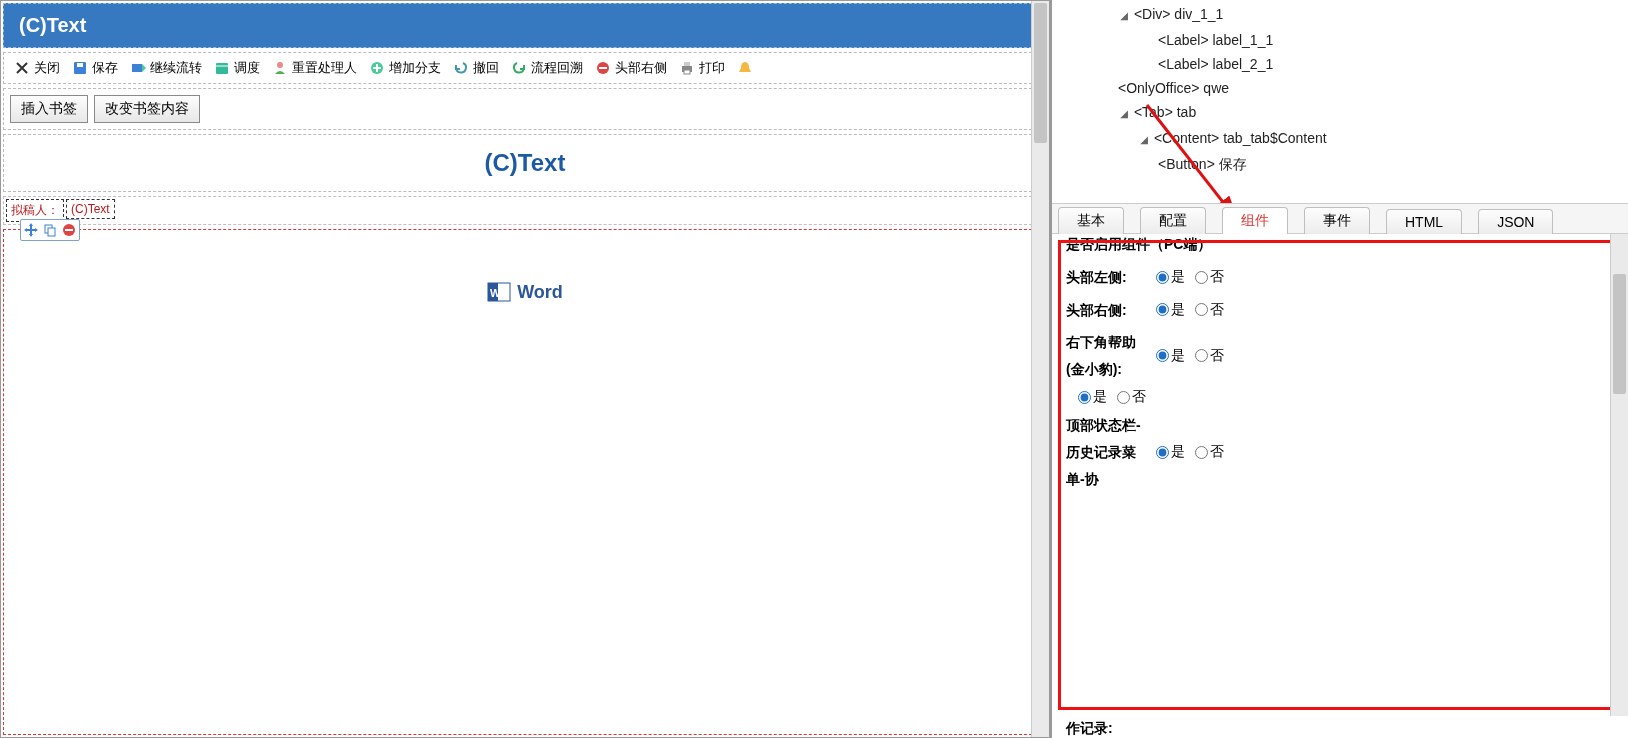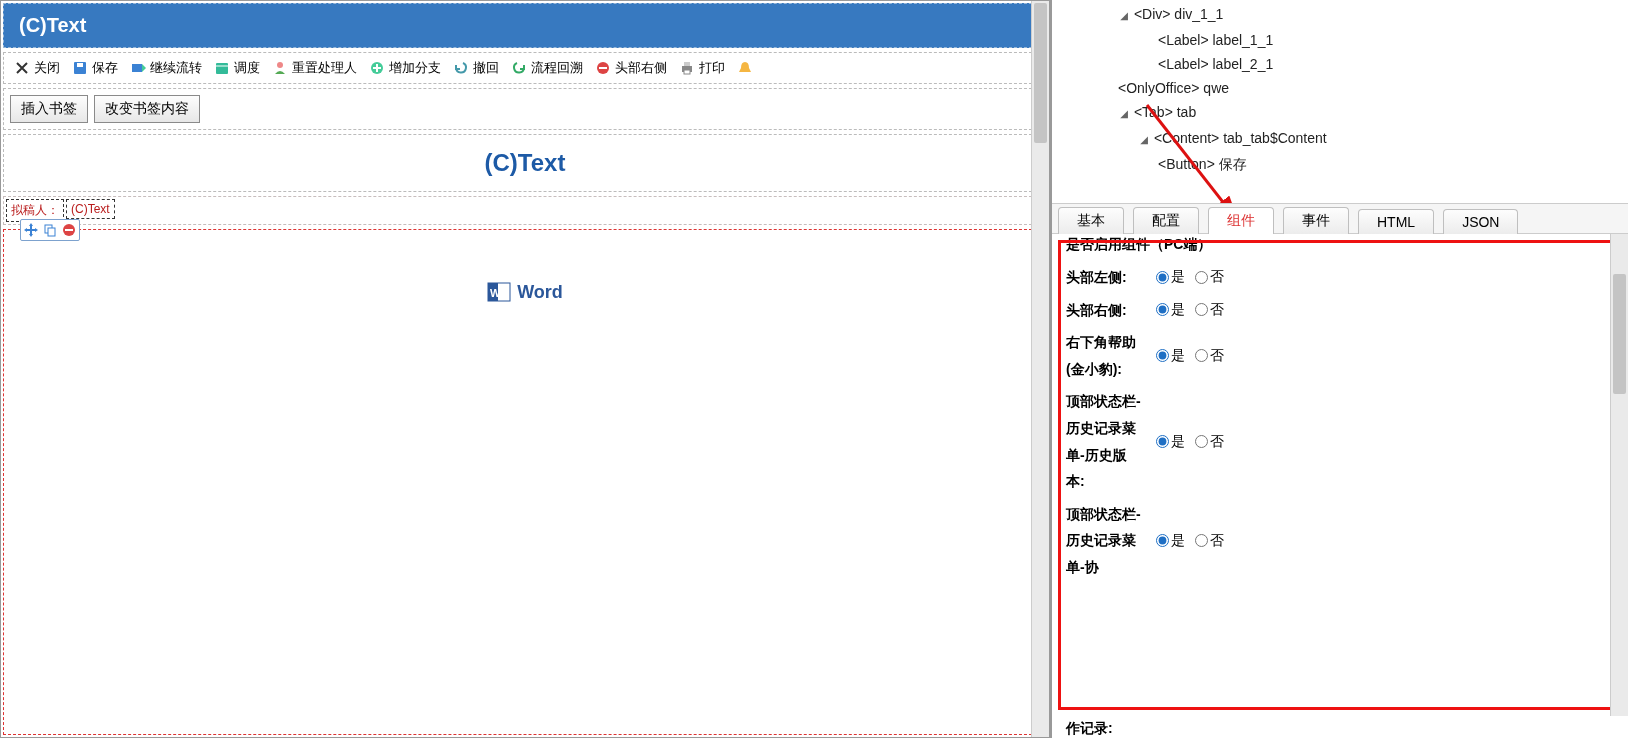--- a/index.html
+++ b/index.html
@@ -22,21 +22,21 @@
 .word-label { display: inline-flex; align-items: center; gap: 6px; font-size: 18px; font-weight: bold; color: #2b579a; }
 .word-icon { width: 24px; height: 24px; }
 .left-scrollbar { position: absolute; right: 0; top: 0; bottom: 0; width: 18px; background: #eaeaea; border-left: 1px solid #ccc; }
 .left-scrollbar .thumb { position: absolute; left: 2px; right: 2px; top: 2px; height: 140px; background: #c4c4c4; border-radius: 2px; }
 .right-panel { width: 578px; height: 100%; background: #fff; border-left: 2px solid #999; display: flex; flex-direction: column; position: relative; }
 .tree-pane { height: 204px; overflow: hidden; border-bottom: 1px solid #ccc; padding: 2px 6px; font-size: 14px; line-height: 24px; color: #222; position: relative; }
 .tree-pane .row { white-space: nowrap; }
 .tree-pane .exp { display: inline-block; width: 12px; text-align: center; color: #666; cursor: pointer; font-size: 10px; }
 .tree-pane .sel { background: #3399ff; color: #fff; padding: 0 4px; }
 .arrow-svg { position: absolute; pointer-events: none; }
-.tabs-bar { display: flex; border-bottom: 1px solid #ccc; background: #f5f5f5; height: 30px; align-items: flex-end; padding: 0 6px; gap: 7px; }
+.tabs-bar { display: flex; border-bottom: 1px solid #ccc; background: #f5f5f5; height: 30px; align-items: flex-end; padding: 0 6px; gap: 14px; }
 .tab { padding: 4px 18px; background: linear-gradient(#fdfdfd,#ececec); border: 1px solid #bfbfbf; border-bottom: none; border-radius: 4px 4px 0 0; font-size: 14px; cursor: pointer; margin-right: 2px; position: relative; top: 1px; }
 .tab.active { background: #fff; color: #d33; }
 .props-pane { flex: 1; position: relative; overflow: hidden; }
 .red-box { position: absolute; inset: 6px; border: 3px solid #e11; }
 .props-inner { position: absolute; inset: 0; padding: 10px 14px 10px 14px; overflow: hidden; }
 .prop-heading { font-weight: bold; font-size: 14px; margin-bottom: 10px; white-space: nowrap; overflow: hidden; }
 .prop-row { display: flex; align-items: center; margin-bottom: 6px; }
 .prop-label { width: 78px; font-size: 14px; font-weight: bold; line-height: 1.9; flex-shrink: 0; }
 .prop-ctrls { display: flex; align-items: center; gap: 10px; padding-left: 12px; }
 .radio-wrap { display: inline-flex; align-items: center; gap: 2px; font-size: 14px; }
@@ -235,21 +235,20 @@
                 <input type="radio" checked="" style=""> 
                 <span>是</span>
               </label>
             <label class="radio-wrap">
                 <input type="radio" style=""> 
                 <span>否</span>
               </label>
           </div>
         </div>
         <div class="prop-row">
-          <div class="prop-label">顶部状态栏-历史记录菜单-历史版本:</div>
           <div class="prop-ctrls">
             <label class="radio-wrap">
                 <input type="radio" checked="" style=""> 
                 <span>是</span>
               </label>
             <label class="radio-wrap">
                 <input type="radio" style=""> 
                 <span>否</span>
               </label>
           </div>

